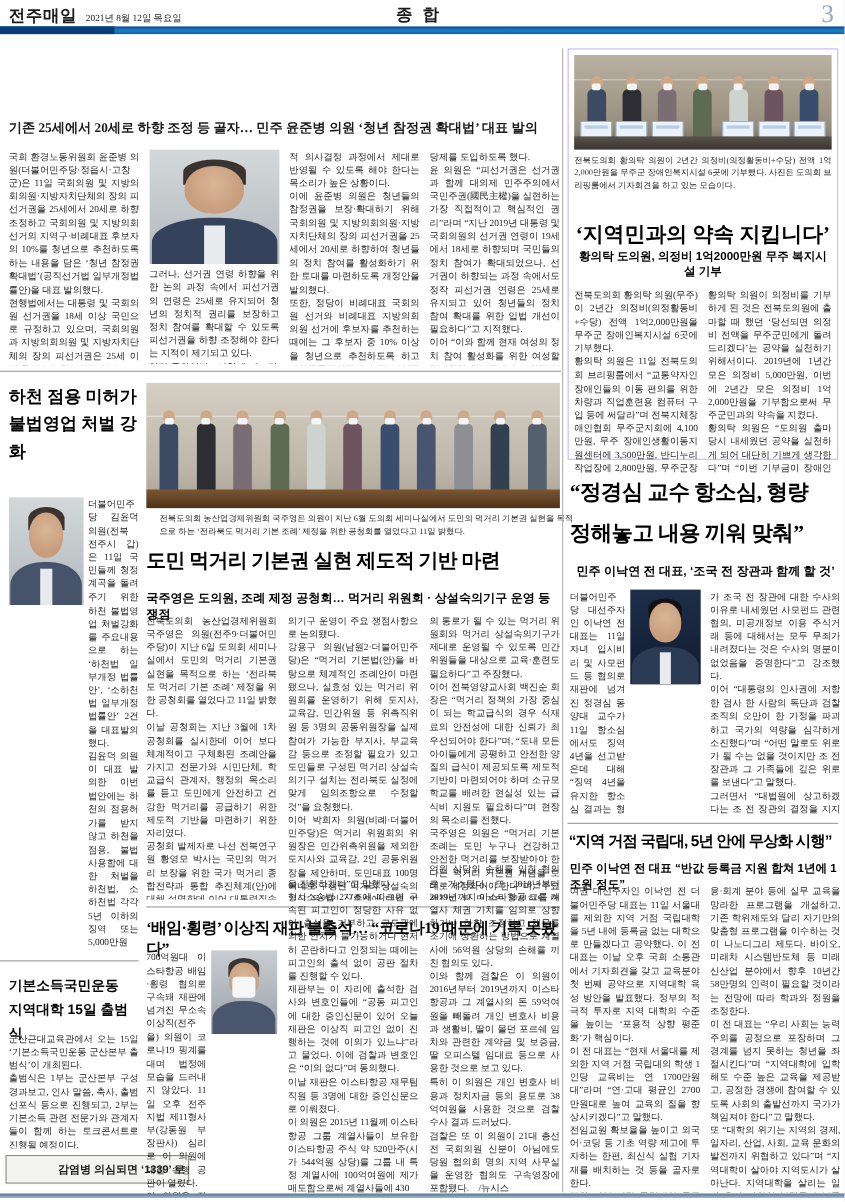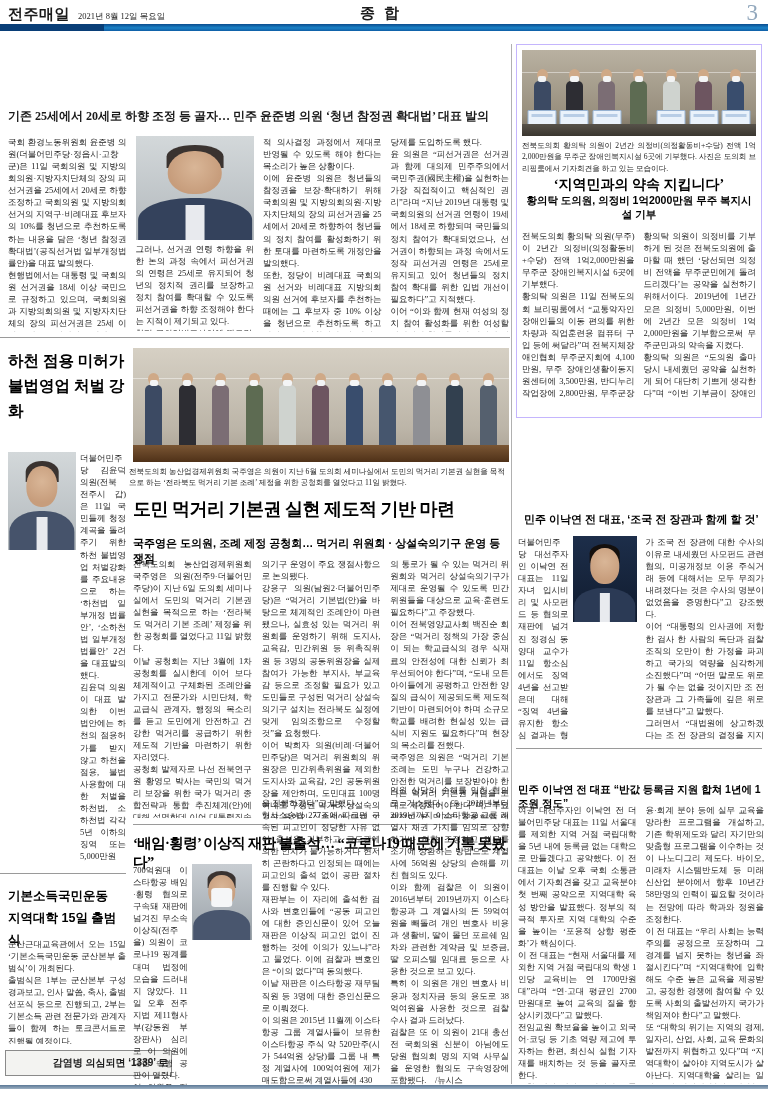--- a/index.html
+++ b/index.html
@@ -165,21 +165,21 @@
           <div class="fh"></div>
           <div class="fb"></div>
         </div>
       <div class="fig">
           <div class="fh"></div>
           <div class="fb"></div>
         </div>
     </div>
     <div class="desk"></div>
   </div>
-  <div class="abs caption" style="left:129px;top:466px;width:376px;">전북도의회 농산업경제위원회 국주영은 의원이 지난 6월 도의회 세미나실에서 도민의 먹거리 기본권 실현을 목적으로 하는 ‘전라북도 먹거리 기본 조례’ 제정을 위한 공청회를 열었다고 11일 밝혔다.</div>
+  <div class="abs caption" style="left:145px;top:466px;width:376px;">전북도의회 농산업경제위원회 국주영은 의원이 지난 6월 도의회 세미나실에서 도민의 먹거리 기본권 실현을 목적으로 하는 ‘전라북도 먹거리 기본 조례’ 제정을 위한 공청회를 열었다고 11일 밝혔다.</div>
   <div class="abs hl-serif" style="left:133px;top:497px;width:376px;font-size:18px;letter-spacing:-0.5px;">도민 먹거리 기본권 실현 제도적 기반 마련</div>
   <div class="abs sub-sans" style="left:133px;top:536px;width:376px;font-size:11px;">국주영은 도의원, 조례 제정 공청회… 먹거리 위원회 · 상설숙의기구 운영 등 쟁점</div>
   <div class="abs cols" style="left:133px;top:558px;width:376px;height:260px;gap:10px;">
     <div class="body-txt">전북도의회 농산업경제위원회 국주영은 의원(전주9·더불어민주당)이 지난 6일 도의회 세미나실에서 도민의 먹거리 기본권 실현을 목적으로 하는 ‘전라북도 먹거리 기본 조례’ 제정을 위한 공청회를 열었다고 11일 밝혔다.
 이날 공청회는 지난 3월에 1차 공청회를 실시한데 이어 보다 체계적이고 구체화된 조례안을 가지고 전문가와 시민단체, 학교급식 관계자, 행정의 목소리를 듣고 도민에게 안전하고 건강한 먹거리를 공급하기 위한 제도적 기반을 마련하기 위한 자리였다.
 공청회 발제자로 나선 전북연구원 황영모 박사는 국민의 먹거리 보장을 위한 국가 먹거리 종합전략과 통합 추진체계(안)에 대해 설명한데 이어 대통령직속 농어업·농어촌특별위원회가 마련한 ‘먹거리 기본법(안)’의 목적, 원칙, 종합계획, 추진체계 등에 근거한 ‘전라북도 먹거리 기본조례(안)’을 세부적으로 제시했다.
 이어 국주영은 의원의 진행하에 조례안에 대한 열띤 토론이 이어졌으며, 특히 먹거리 위원회와 먹거리 상설숙</div>
     <div class="body-txt">의기구 운영이 주요 쟁점사항으로 논의됐다.
 강용구 의원(남원2·더불어민주당)은 “먹거리 기본법(안)을 바탕으로 체계적인 조례안이 마련됐으나, 실효성 있는 먹거리 위원회를 운영하기 위해 도지사, 교육감, 민간위원 등 위촉직위원 등 3명의 공동위원장을 실제 참여가 가능한 부지사, 부교육감 등으로 조정할 필요가 있고 도민들로 구성된 먹거리 상설숙의기구 설치는 전라북도 실정에 맞게 임의조항으로 수정할 것”을 요청했다.
 이어 박희자 의원(비례·더불어민주당)은 먹거리 위원회의 위원장은 민간위촉위원을 제외한 도지사와 교육감, 2인 공동위원장을 제안하며, 도민대표 100명 이내로 구성된 먹거리 상설숙의기구 운영의 실효성에 대해 의문을 제기하며, 먹거리 위원회의 역할을 보다 강화할 것을 주문했다.
@@ -251,50 +251,53 @@
           </div>
         <div class="fig">
             <div class="fh"></div>
             <div class="fb"></div>
             <div class="chk"></div>
           </div>
       </div>
       <div class="desk" style="height:12px;background:linear-gradient(180deg,#57524a,#3a362f);"></div>
     </div>
     <div class="caption" style="margin-top:4px;">전북도의회 황의탁 의원이 2년간 의정비(의정활동비+수당) 전액 1억2,000만원을 무주군 장애인복지시설 6곳에 기부했다. 사진은 도의회 브리핑룸에서 기자회견을 하고 있는 모습이다.</div>
-    <div class="hl-serif" style="text-align:center;font-size:14px;margin-top:2px;font-family:Liberation Serif, serif;">‘지역민과의 약속 지킵니다’</div>
+    <div class="hl-serif" style="text-align:center;font-size:19px;margin-top:26px;font-family:Liberation Serif, serif;">‘지역민과의 약속 지킵니다’</div>
     <div class="sub-sans" style="text-align:center;font-size:10.5px;margin-top:0;">황의탁 도의원, 의정비 1억2000만원 무주 복지시설 기부</div>
     <div class="cols" style="margin-top:8px;height:168px;gap:9px;">
       <div class="body-txt">전북도의회 황의탁 의원(무주)이 2년간 의정비(의정활동비+수당) 전액 1억2,000만원을 무주군 장애인복지시설 6곳에 기부했다.
 황의탁 의원은 11일 전북도의회 브리핑룸에서 “교통약자인 장애인들의 이동 편의를 위한 차량과 직업훈련용 컴퓨터 구입 등에 써달라”며 전북지체장애인협회 무주군지회에 4,100만원, 무주 장애인생활이동지원센터에 3,500만원, 반디누리작업장에 2,800만원, 무주군장애인복지관에 600만원, 무주수어통역센터에 500만원, 하은의집에 500만원을 전달했다.</div>
       <div class="body-txt">황의탁 의원이 의정비를 기부하게 된 것은 전북도의원에 출마할 때 했던 ‘당선되면 의정비 전액을 무주군민에게 돌려드리겠다’는 공약을 실천하기 위해서이다. 2019년에 1년간 모은 의정비 5,000만원, 이번에 2년간 모은 의정비 1억2,000만원을 기부함으로써 무주군민과의 약속을 지켰다.
 황의탁 의원은 “도의원 출마 당시 내세웠던 공약을 실천하게 되어 대단히 기쁘게 생각한다”며 “이번 기부금이 장애인 및 사회복지시설에 유용하게 쓰이길 바란다”고 말했다.　/유호상 기자</div>
     </div>
   </div>
 
+  <div class="abs hl-serif" style="left:518px;top:430px;width:246px;font-size:19.5px;line-height:1.9;white-space:pre-line;letter-spacing:-0.5px;">“정경심 교수 항소심, 형량
+정해놓고 내용 끼워 맞춰”</div>
   <div class="abs sub-sans" style="left:524px;top:512px;width:236px;font-size:11px;">민주 이낙연 전 대표, ‘조국 전 장관과 함께 할 것’</div>
   <div class="abs cols" style="left:518px;top:536px;width:246px;height:206px;gap:9px;">
     <div>
       <div class="photo dark float-r" style="width:64px;height:86px;">
         <div class="p-hair" style="background:#14100e;"></div>
           <div class="p-head"></div>
           <div class="p-body" style="background:#2b3a55;"></div>
           <div class="p-shirt"></div>
       </div>
       <div class="body-txt" style="height:206px;">더불어민주당 대선주자인 이낙연 전 대표는 11일 자녀 입시비리 및 사모펀드 등 혐의로 재판에 넘겨진 정경심 동양대 교수가 11일 항소심에서도 징역 4년을 선고받은데 대해 “징역 4년을 유지한 항소심 결과는 형량을 먼저 정해놓고 내용을 끼워 맞췄다는 의구심마저 들게 한다”고 주장했다.
 이 전 대표는 이날 자신의 페이스북을 통해 “고교생 인턴 증명서 등 입시 관련 서류가 유죄로 인정된 것은 쉽히 이해하기 어렵다”며 이같이 밝혔다.
 이 전 대표는 “백 번 양보해 그러한 행위가 실제 있었다고 가정 할지라도 지나치게 가혹한 결정”이라며 “윤석열씨</div>
     </div>
     <div class="body-txt">가 조국 전 장관에 대한 수사의 이유로 내세웠던 사모펀드 관련 혐의, 미공개정보 이용 주식거래 등에 대해서는 모두 무죄가 내려졌다는 것은 수사의 명분이 없었음을 증명한다”고 강조했다.
 이어 “대통령의 인사권에 저항한 검사 한 사람의 독단과 검찰조직의 오만이 한 가정을 파괴하고 국가의 역량을 심각하게 소진했다”며 “어떤 말로도 위로가 될 수는 없을 것이지만 조 전 장관과 그 가족들에 깊은 위로를 보낸다”고 말했다.
 그러면서 “대법원에 상고하겠다는 조 전 장관의 결정을 지지한다. 괴로운 시간을 견디시는 조 전 장관과 함께 하겠다”고 했다.
 이 전 대표는 민주당 대선주자 가운데 정 교수의 항소심 결과와 관련해 재판부와 윤석열 전 검찰총장을 비판하는 입장을 가장 먼저 냈다.　/뉴시스</div>
   </div>
   <div class="abs rule" style="left:516px;top:748px;width:246px;height:1px;"></div>
 
+  <div class="abs sub-sans" style="left:517px;top:756px;width:248px;font-size:14px;font-weight:800;letter-spacing:-0.8px;white-space:nowrap;">“지역 거점 국립대, 5년 안에 무상화 시행”</div>
   <div class="abs sub-sans" style="left:518px;top:783px;width:246px;font-size:10.5px;">민주 이낙연 전 대표 “반값 등록금 지원 합쳐 1년에 1조원 정도”</div>
   <div class="abs cols" style="left:518px;top:804px;width:246px;height:280px;gap:9px;">
     <div class="body-txt">여권 대선주자인 이낙연 전 더불어민주당 대표는 11일 서울대를 제외한 지역 거점 국립대학을 5년 내에 등록금 없는 대학으로 만들겠다고 공약했다. 이 전 대표는 이날 오후 국회 소통관에서 기자회견을 갖고 교육분야 첫 번째 공약으로 지역대학 육성 방안을 발표했다. 정부의 적극적 투자로 지역 대학의 수준을 높이는 ‘포용적 상향 평준화’가 핵심이다.
 이 전 대표는 “현재 서울대를 제외한 지역 거점 국립대의 학생 1인당 교육비는 연 1700만원대”라며 “연·고대 평균인 2700만원대로 높여 교육의 질을 향상시키겠다”고 말했다.
 전임교원 확보율을 높이고 외국어·코딩 등 기초 역량 제고에 투자하는 한편, 최신식 실험 기자재를 배치하는 것 등을 골자로 한다.
 또한 지역 거점 국립대의 등록금 부담을 절반으로 줄이고 5년 안에 단계적으로 무상화를 추진할 방침이다.
 아울러 기업이 요구하는 IT 인재 육성을 위한 ‘한국형 나노디그리’ 제도를 도입하고, 미래산업 수요에 맞게 학과와 정원을 개편하겠다고 밝혔다.
 AI·블록체인·빅데이터·스타트업 등 소프트웨어 분야 뿐만 아니라 금</div>
     <div class="body-txt">융·회계 분야 등에 실무 교육을 망라한 프로그램을 개설하고, 기존 학위제도와 달리 자기만의 맞춤형 프로그램을 이수하는 것이 나노디그리 제도다. 바이오, 미래차 시스템반도체 등 미래 신산업 분야에서 향후 10년간 58만명의 인력이 필요할 것이라는 전망에 따라 학과와 정원을 조정한다.
 이 전 대표는 “우리 사회는 능력주의를 공정으로 포장하며 그 경계를 넘지 못하는 청년을 좌절시킨다”며 “지역대학에 입학해도 수준 높은 교육을 제공받고, 공정한 경쟁에 참여할 수 있도록 사회의 출발선까지 국가가 책임져야 한다”고 말했다.

